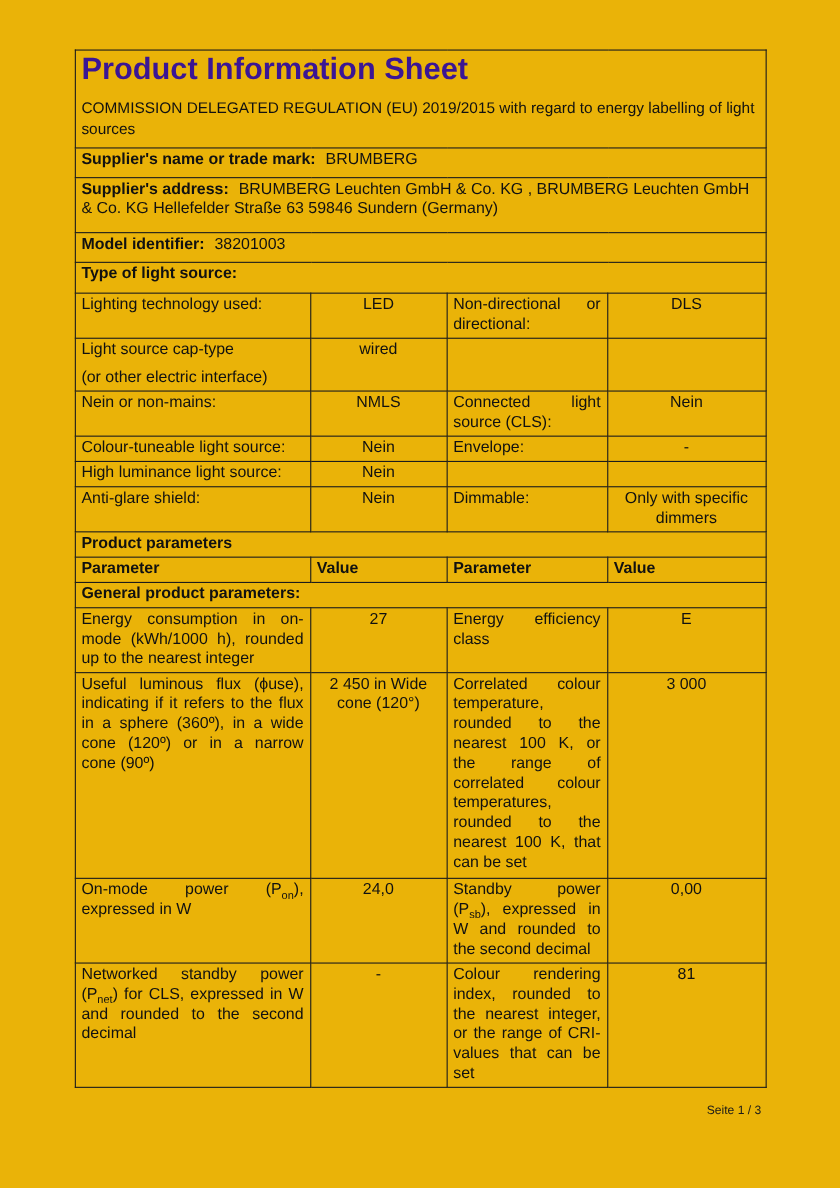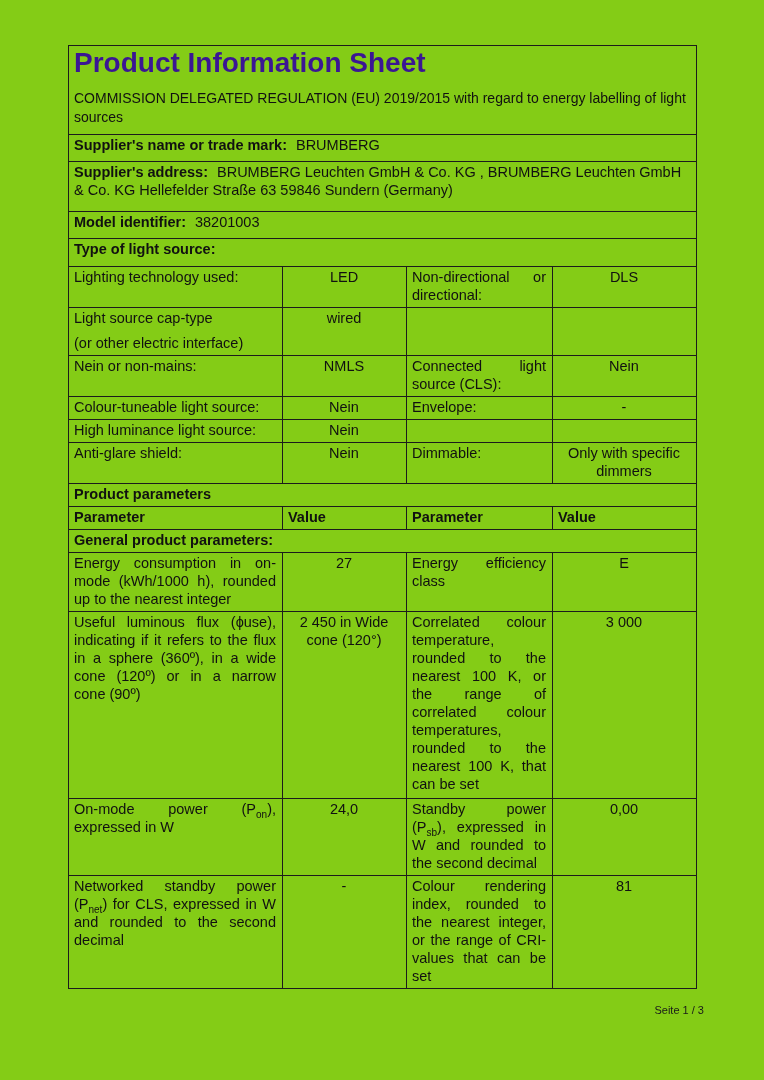--- a/index.html
+++ b/index.html
@@ -6,21 +6,21 @@
   html, body {
     margin: 0; padding: 0;
     width: 764px; height: 1080px;
     background: #ffffff;
     font-family: "Liberation Sans", sans-serif;
     color: #111111;
   }
   .page {
     position: relative;
     width: 764px; height: 1080px;
-    background: #84cc16;
+    background: #eab308;
     overflow: hidden;
   }
   .sheet {
     position: absolute;
     left: 68px; top: 45px;
     width: 628px;
   }
   table.doc {
     width: 628px;
     border-collapse: collapse;
@@ -60,21 +60,21 @@
     font-weight: bold;
     padding: 2px 6px;
     margin-top: 16px;
   }
   td.col-head { font-weight: bold; }
   .line2 { margin-top: 7px; }
   sub { font-size: 10px; line-height: 0; }
   .footer {
     position: absolute;
     top: 1004px;
-    right: 60px;
+    right: 72px;
     font-size: 11px;
     color: #1a1a1a;
   }
 </style>
 </head>
 <body>
 
 <div class="page">
   <div class="sheet">
     <table class="doc">

